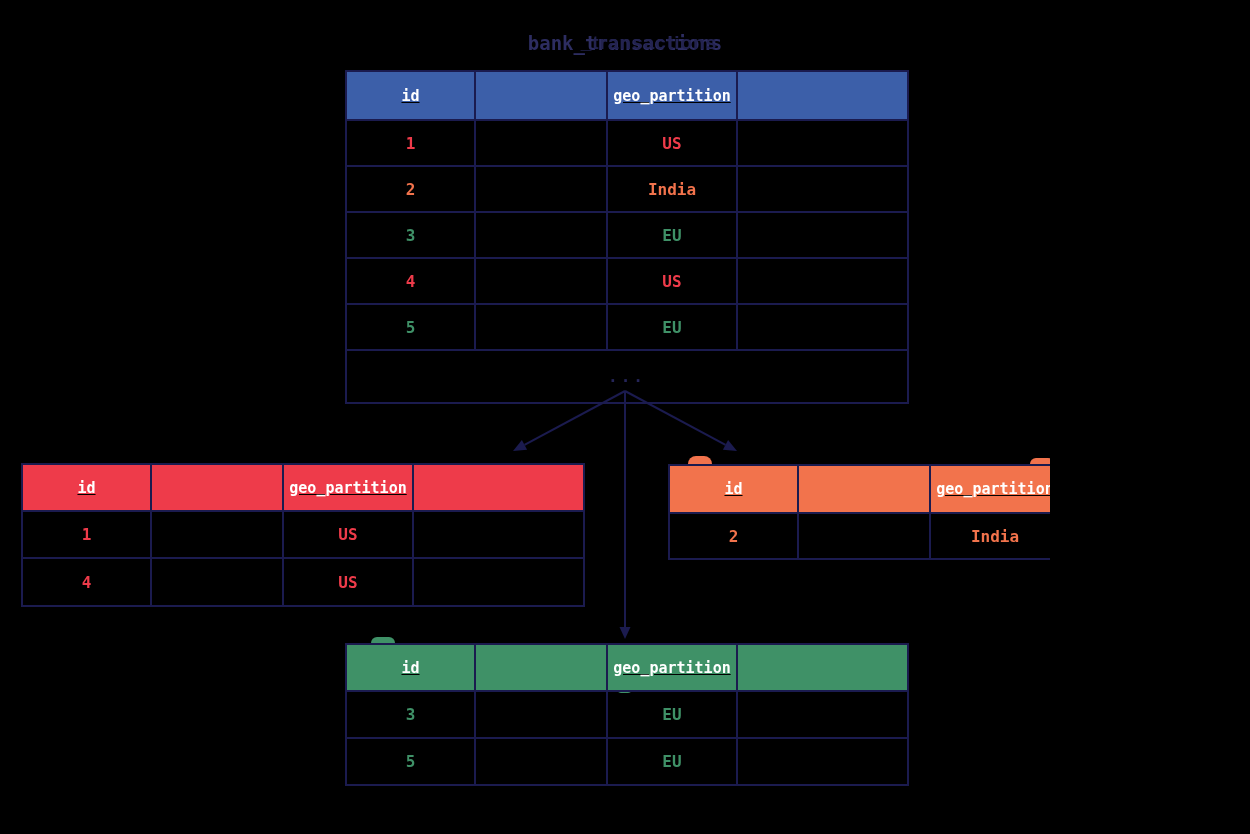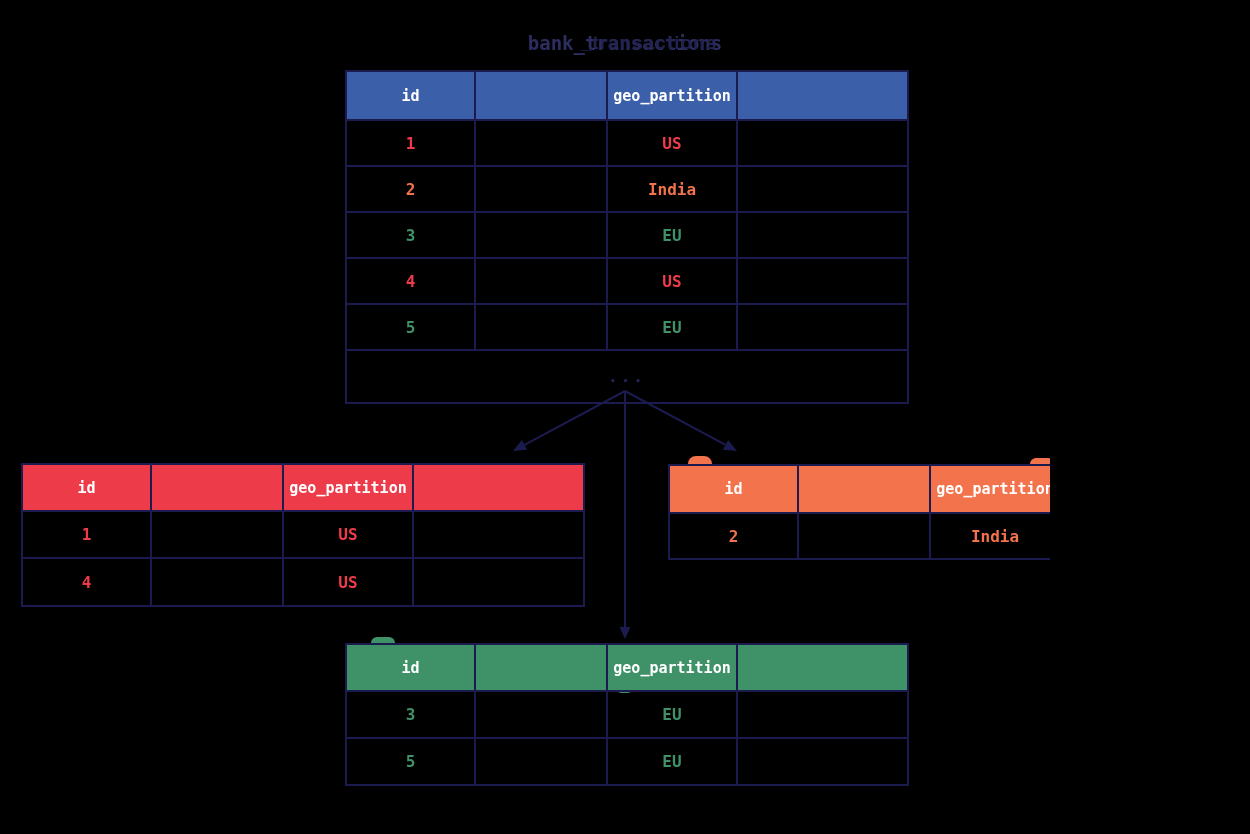--- a/index.html
+++ b/index.html
@@ -13,21 +13,21 @@
     position:absolute;top:0;left:0;right:0;text-align:center;
     font:bold 19px "DejaVu Sans Mono",monospace;color:var(--title-navy-light,#2d2d61);
     letter-spacing:0;
   }
   .t-echo{
     left:50%;right:auto;transform:translateX(calc(-50% + 24px));
     font:bold 19px "Liberation Sans",sans-serif;color:var(--title-navy,#23234f);
     letter-spacing:1px;
   }
   
-  .tbl{position:absolute;width:560px;border:2px solid var(--navy-border,#1b1b4f);background:transparent;}
+  .tbl{position:absolute;width:560px;border:2px solid var(--navy-border,#1b1b4f);background:transparent;text-decoration:underline;}
   .row{display:grid;grid-template-columns:129px 132px 130px 169px;align-items:center;border-bottom:2px solid var(--navy-border,#1b1b4f);}
   .row:last-child{border-bottom:none;}
   .cell{
     box-sizing:border-box;height:100%;display:flex;align-items:center;justify-content:center;
     border-right:2px solid var(--navy-border,#1b1b4f);
     font:bold 16px "DejaVu Sans Mono",monospace;white-space:nowrap;
   }
   .cell:last-child{border-right:none;}
   .row.head .cell{color:var(--header-text,#fff);font-size:15px;}
   .row.ell{grid-template-columns:1fr;}

